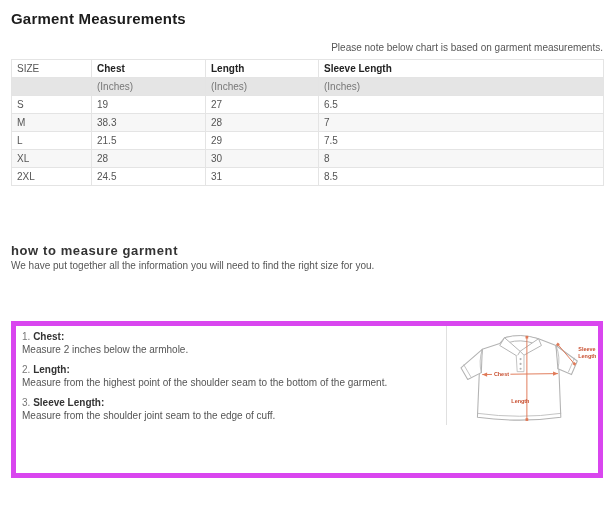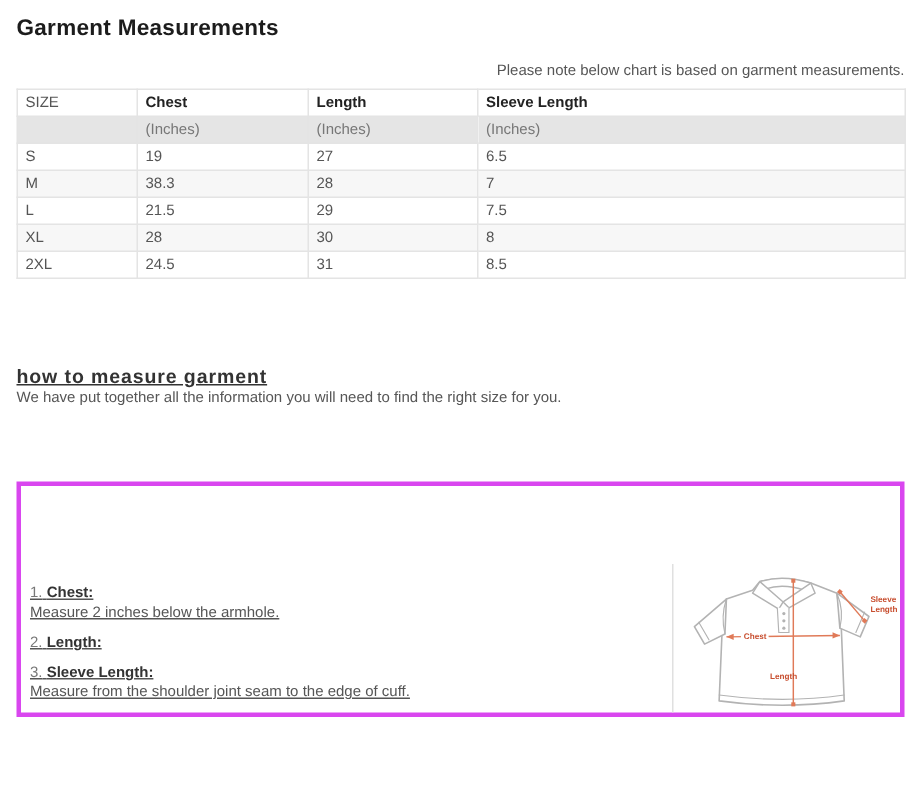--- a/index.html
+++ b/index.html
@@ -51,36 +51,34 @@
   .size-chart thead th.bold-head { font-weight: bold; color: #222; }
   .size-chart tr.units-row td { background: #e5e5e5; color: #777; }
   .size-chart tbody tr:nth-child(even) td { background: #f7f7f7; }
 
   .section-heading {
     margin-top: 57px;
     font-size: 13px;
     font-weight: bold;
     color: #333;
     letter-spacing: 0.6px;
-    text-decoration: underline;
   }
   .section-desc {
     margin-top: 2px;
     font-size: 10px;
     color: #565656;
   }
 
   .measure-box {
     margin-top: 50px;
     width: 592px;
     height: 157px;
-    border: 3px solid #d946ef;
+    border: 5px solid #d946ef;
     display: flex;
-    align-items: flex-end;
-    text-decoration: underline;
+    align-items: flex-start;
   }
   .steps {
     flex: 1;
     padding: 4px 8px 0 6px;
   }
   .step { margin-bottom: 7px; }
   .step-title {
     font-size: 10px;
     line-height: 13px;
     color: #777;
@@ -169,20 +167,21 @@
   <div class="section-desc">We have put together all the information you will need to find the right size for you.</div>
 
   <div class="measure-box">
     <div class="steps">
       <div class="step">
         <div class="step-title"><span>1.</span> <span class="step-label">Chest:</span></div>
         <div class="step-text">Measure 2 inches below the armhole.</div>
       </div>
       <div class="step">
         <div class="step-title"><span>2.</span> <span class="step-label">Length:</span></div>
+        <div class="step-text">Measure from the highest point of the shoulder seam to the bottom of the garment.</div>
       </div>
       <div class="step">
         <div class="step-title"><span>3.</span> <span class="step-label">Sleeve Length:</span></div>
         <div class="step-text">Measure from the shoulder joint seam to the edge of cuff.</div>
       </div>
     </div>
 
     <div class="diagram-panel">
       <svg class="shirt-svg" width="148" height="96" viewBox="0 0 152 99">
 

